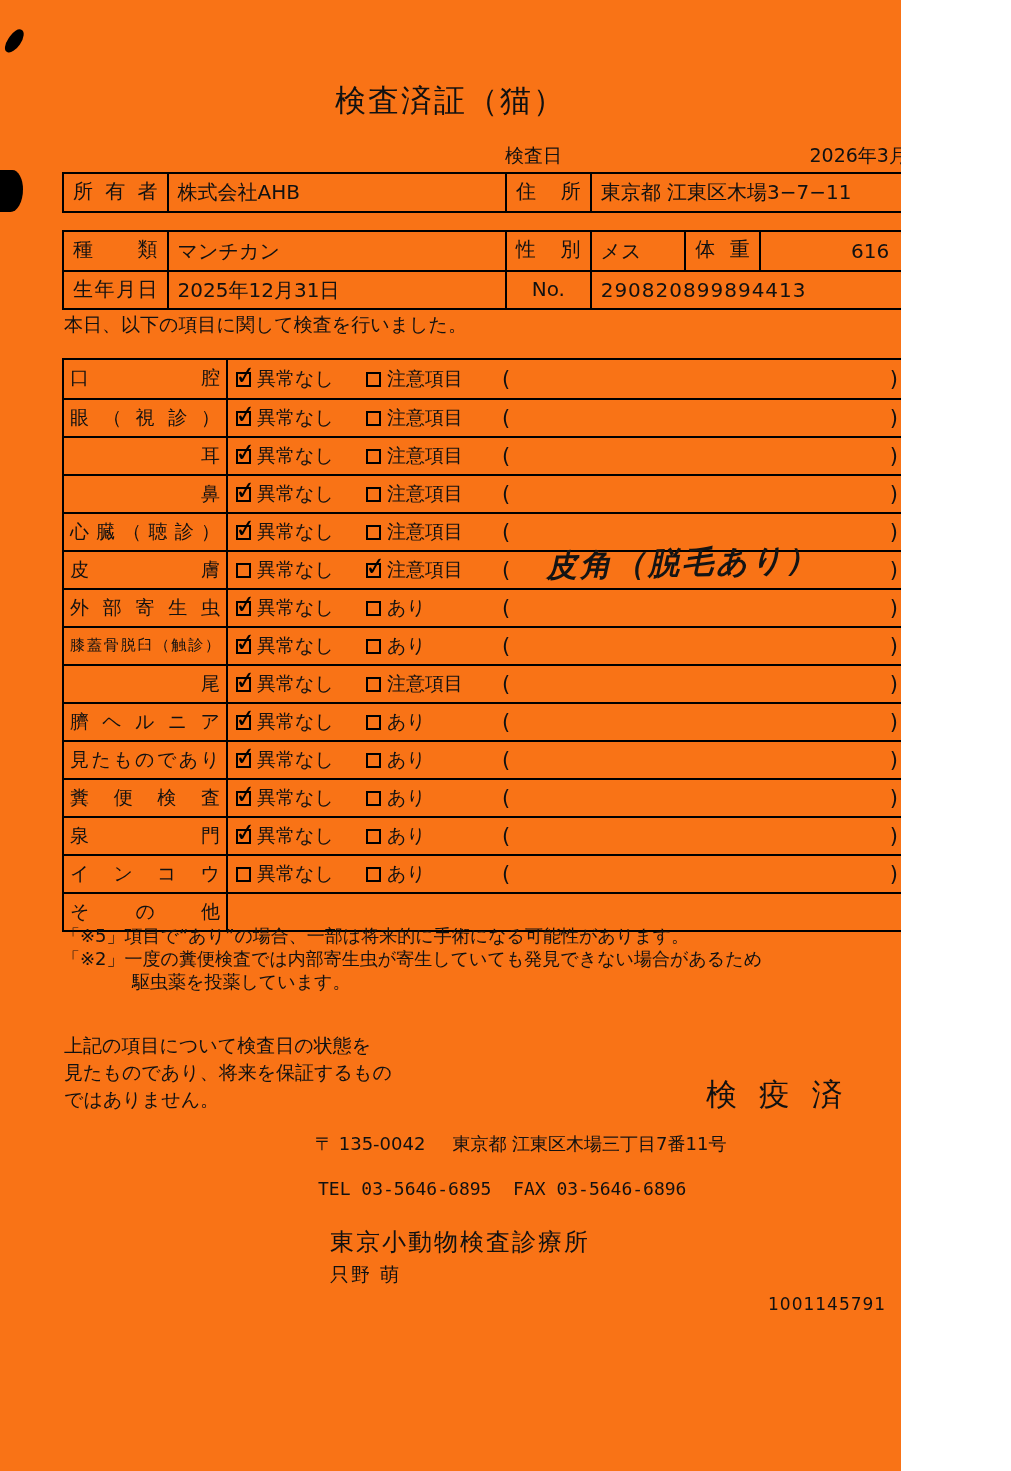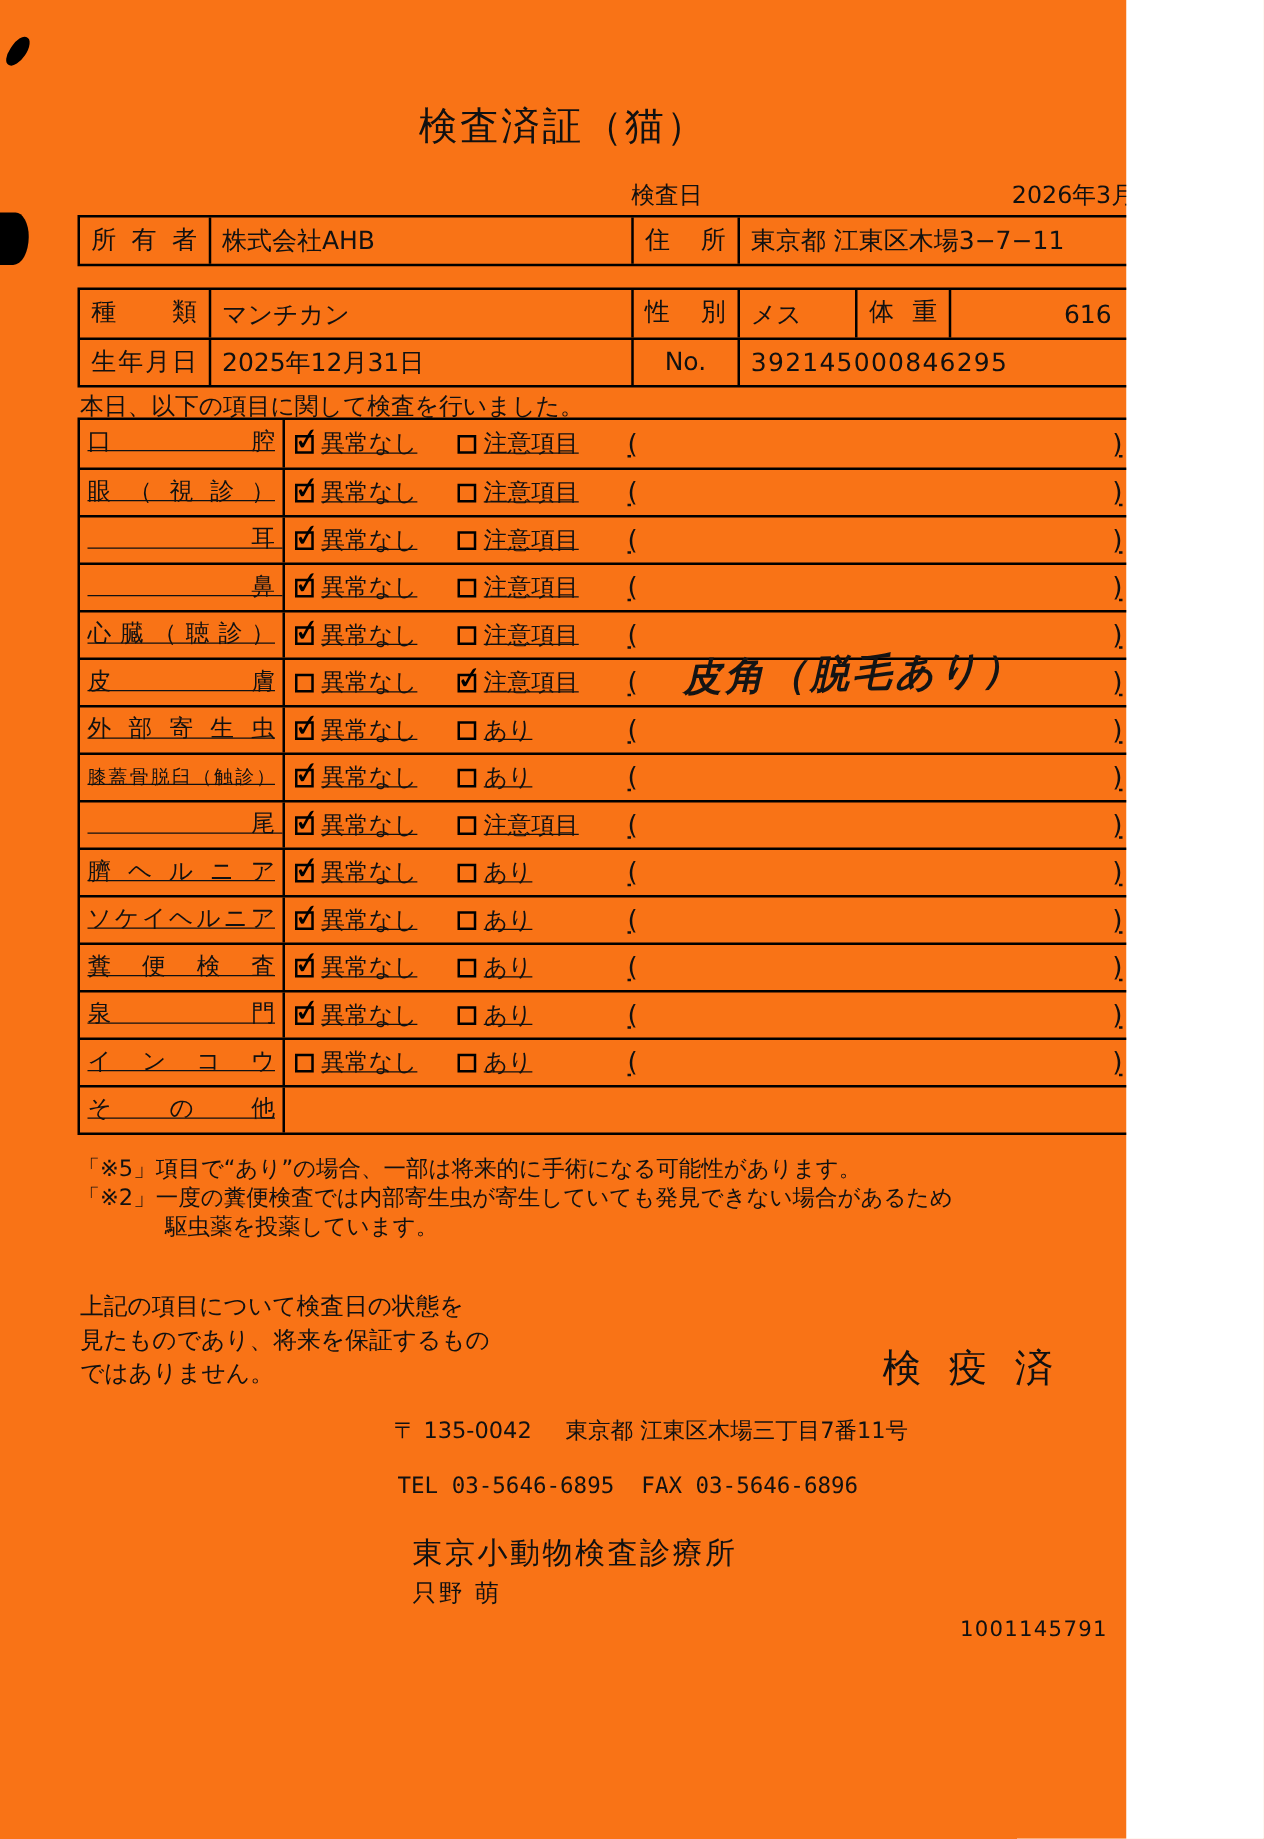--- a/index.html
+++ b/index.html
@@ -29,21 +29,21 @@
   .cell:first-child { border-left:none; }
   .hcell { text-align:justify; text-align-last:justify; display:block; line-height:34px; }
   .center { text-align:center; text-align-last:center; }
   .w103 { width:103px; } .w340 { width:340px; } .w85 { width:85px; }
   .w95 { width:95px; } .w75 { width:75px; } .w180 { width:180px; } .w350 { width:350px; }
   .weight { justify-content:flex-end; gap:24px; padding-right:12px; }
   .num { letter-spacing:1px; }
 
   .intro { position:absolute; left:64px; top:312px; font-size:19px; }
 
-  .exam { position:absolute; left:62px; top:334px; width:848px; border:2px solid #000;text-decoration:underline; }
+  .exam { position:absolute; left:62px; top:358px; width:848px; border:2px solid #000; }
   .erow { display:flex; height:38px; position:relative; }
   .erow + .erow { border-top:2px solid #000; }
   .lbl { width:164px; border-right:2px solid #000; padding:0 6px; font-size:19px;
     line-height:34px; text-align:justify; text-align-last:justify; white-space:nowrap; overflow:hidden; }
   .lbl.sm { font-size:15px; line-height:35px; }
   .ebody { flex:1; display:flex; align-items:center; padding-left:8px; position:relative; }
   .cbwrap { width:130px; display:flex; align-items:center; gap:6px; }
   .cbwrap.w2 { width:136px; }
   .box { position:relative; width:15px; height:15px; border:2px solid #000; flex:0 0 auto; }
   .tick { display:none; position:absolute; left:-3px; top:-13px; font-size:25px; font-weight:bold;
@@ -103,21 +103,21 @@
       <div class="cell hcell w75">体重</div>
       <div class="cell w180 weight">
         <span>616</span>
         <span>g</span>
       </div>
     </div>
     <div class="trow">
       <div class="cell hcell w103">生年月日</div>
       <div class="cell w340">2025年12月31日</div>
       <div class="cell hcell center w85">No.</div>
-      <div class="cell w350 num">392145000846295</div>
+      <div class="cell w350 num">290820899894413</div>
     </div>
   </div>
 
   <div class="intro">本日、以下の項目に関して検査を行いました。</div>
 
   <div class="exam">
 
     <div class="erow">
       <div class="lbl">口腔</div>
       <div class="ebody">
@@ -323,21 +323,21 @@
         </div>
         <div class="paren">
           <span>(</span>
           <span>)</span>
         </div>
       </div>
       <span class="mark">※1</span>
     </div>
 
     <div class="erow">
-      <div class="lbl">ソケイヘルニア</div>
+      <div class="lbl">見たものであり</div>
       <div class="ebody">
         <div class="cbwrap" data-checked="true">
           <span class="box">
               <span class="tick">✓</span>
             </span>
           <span class="cbl">異常なし</span>
         </div>
         <div class="cbwrap w2" data-checked="false">
           <span class="box"></span>
           <span class="cbl">あり</span>

